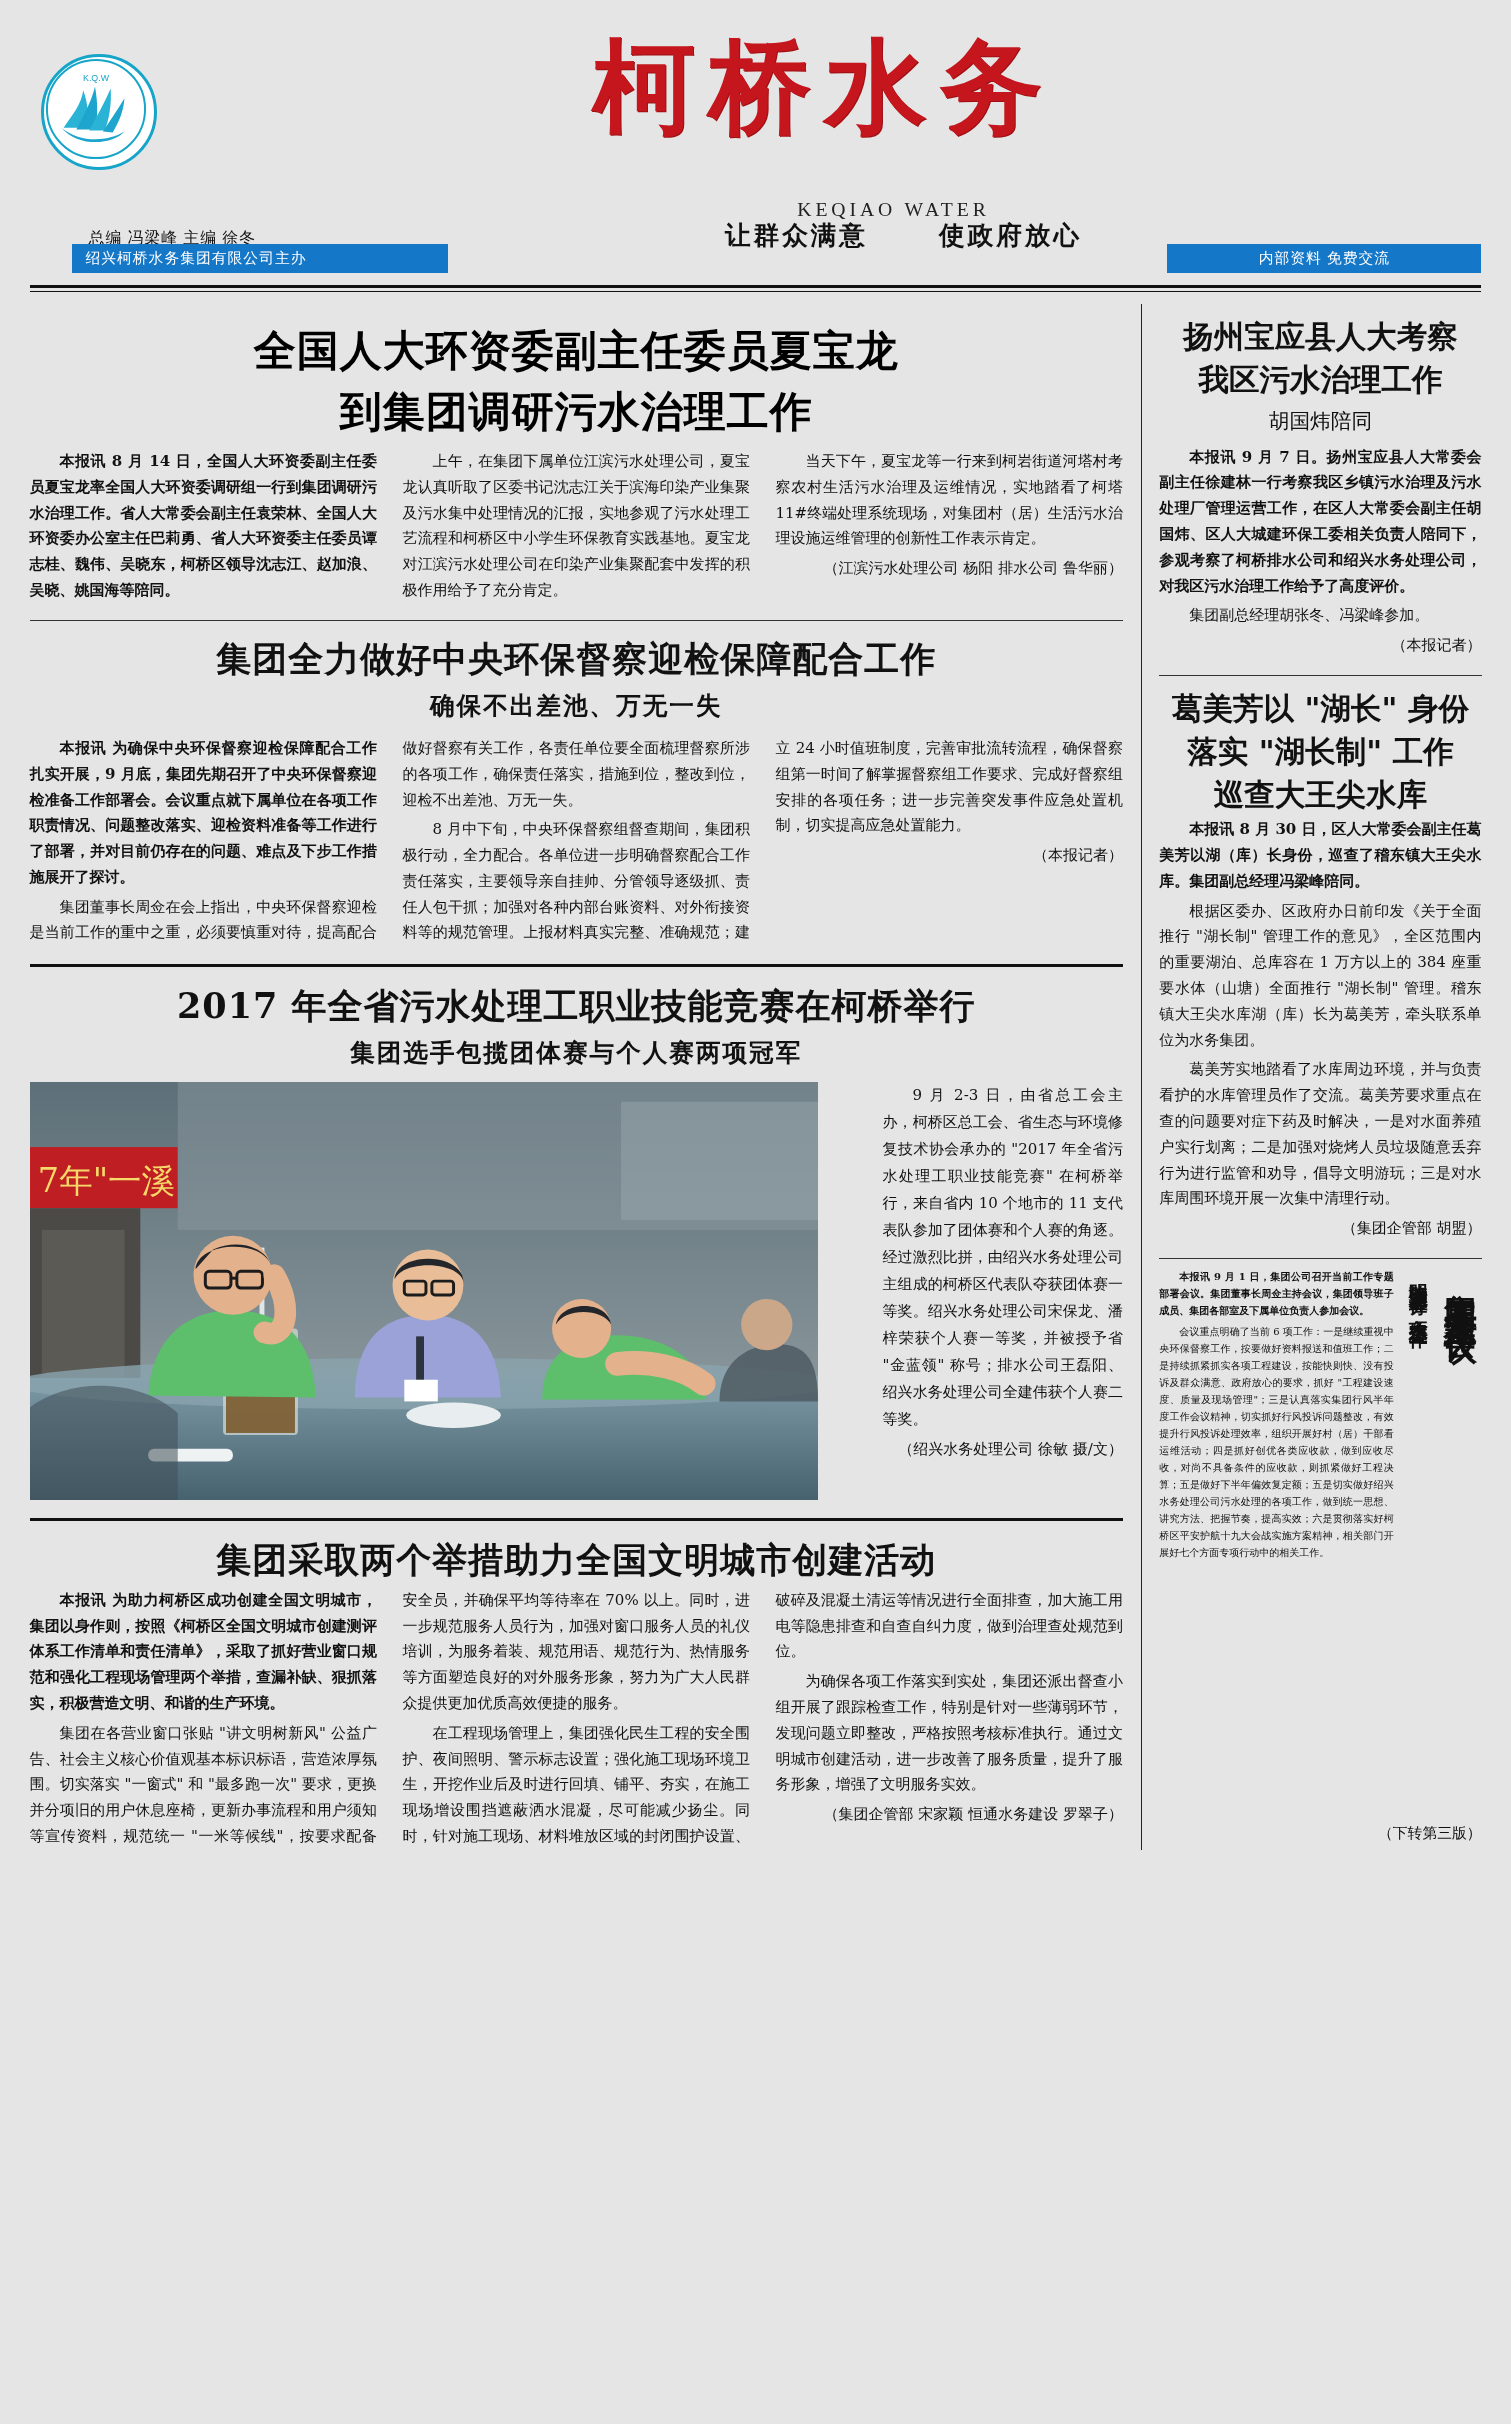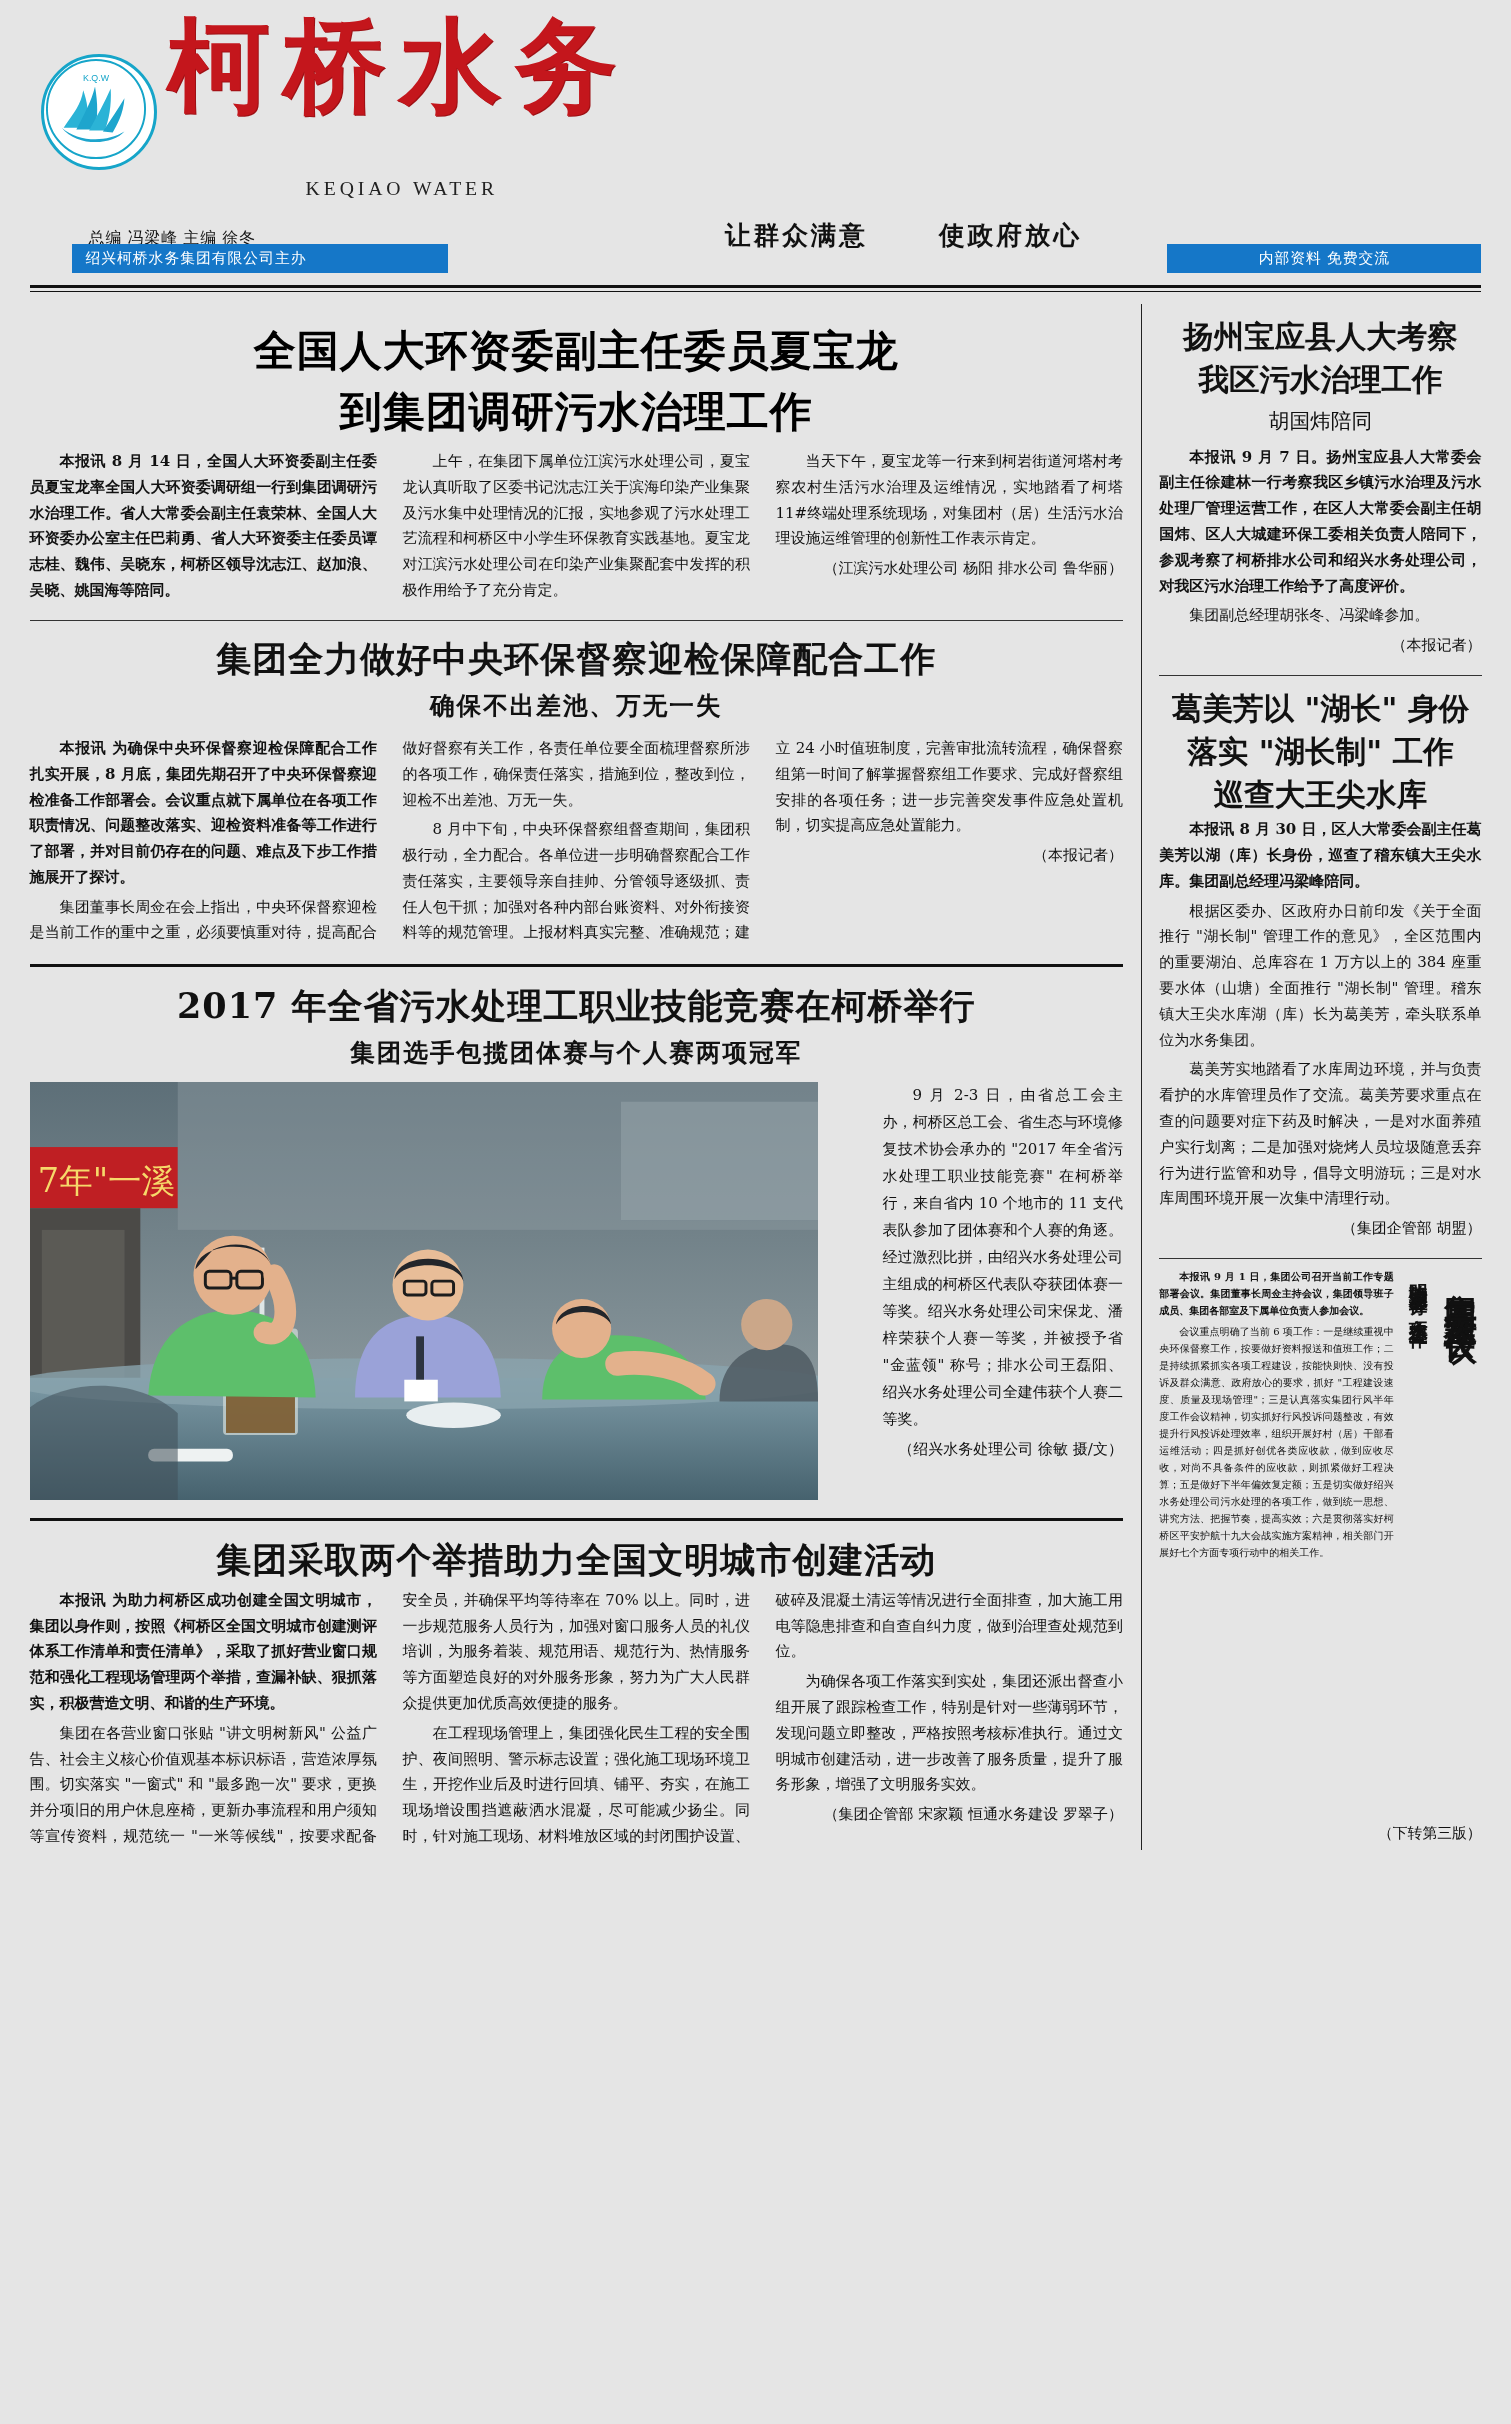--- a/index.html
+++ b/index.html
@@ -41,22 +41,22 @@
     height: 110px;
     border-radius: 50%;
     border: 3px solid #16a5c9;
     position: relative;
     background: #fff;
     overflow: hidden;
   }
   .logo-circle svg { position: absolute; left: 0; top: 0; }
   .title-wrap {
     flex: 1 1 auto;
-    padding-top: 2px;
-    text-align: left;
+    padding-top: 23px;
+    text-align: center;
     position: relative;
   }
   .paper-title {
     font-family: "DejaVu Serif", serif;
     font-weight: bold;
     font-size: 102px;
     letter-spacing: 13.8px;
     color: #c4161c;
     line-height: 1.25;
     text-shadow: 1px 1px 0 #9d1014;
@@ -351,21 +351,21 @@
           <p class="sig">（江滨污水处理公司  杨阳   排水公司  鲁华丽）</p>
         </div>
       </div>
 
       <div class="hr-thin"></div>
 
       <div>
         <div class="headline-2">集团全力做好中央环保督察迎检保障配合工作</div>
         <div class="subhead">确保不出差池、万无一失</div>
         <div class="cols3">
-          <p class="lead">本报讯  为确保中央环保督察迎检保障配合工作扎实开展，8 月底，集团先期召开了中央环保督察迎检准备工作部署会。会议重点就下属单位在各项工作职责情况、问题整改落实、迎检资料准备等工作进行了部署，并对目前仍存在的问题、难点及下步工作措施展开了探讨。</p>
+          <p class="lead">本报讯  为确保中央环保督察迎检保障配合工作扎实开展，9 月底，集团先期召开了中央环保督察迎检准备工作部署会。会议重点就下属单位在各项工作职责情况、问题整改落实、迎检资料准备等工作进行了部署，并对目前仍存在的问题、难点及下步工作措施展开了探讨。</p>
           <p>集团董事长周佥在会上指出，中央环保督察迎检是当前工作的重中之重，必须要慎重对待，提高配合做好督察有关工作，各责任单位要全面梳理督察所涉的各项工作，确保责任落实，措施到位，整改到位，迎检不出差池、万无一失。</p>
           <p>8 月中下旬，中央环保督察组督查期间，集团积极行动，全力配合。各单位进一步明确督察配合工作责任落实，主要领导亲自挂帅、分管领导逐级抓、责任人包干抓；加强对各种内部台账资料、对外衔接资料等的规范管理。上报材料真实完整、准确规范；建立 24 小时值班制度，完善审批流转流程，确保督察组第一时间了解掌握督察组工作要求、完成好督察组安排的各项任务；进一步完善突发事件应急处置机制，切实提高应急处置能力。</p>
           <p class="sig">（本报记者）</p>
         </div>
       </div>
 
       <div class="hr-thick"></div>
 
       <div>
         <div class="headline-2">2017 年全省污水处理工职业技能竞赛在柯桥举行</div>

